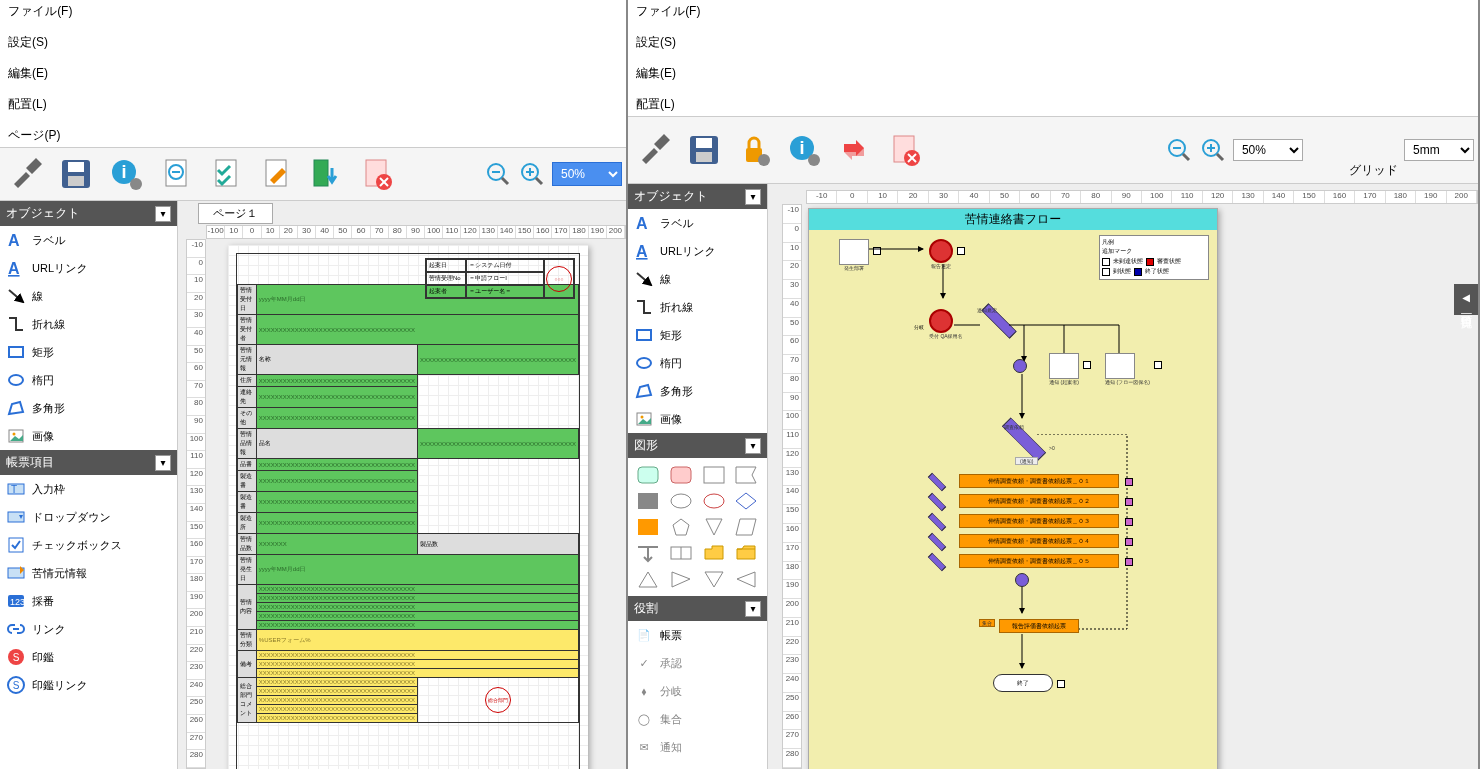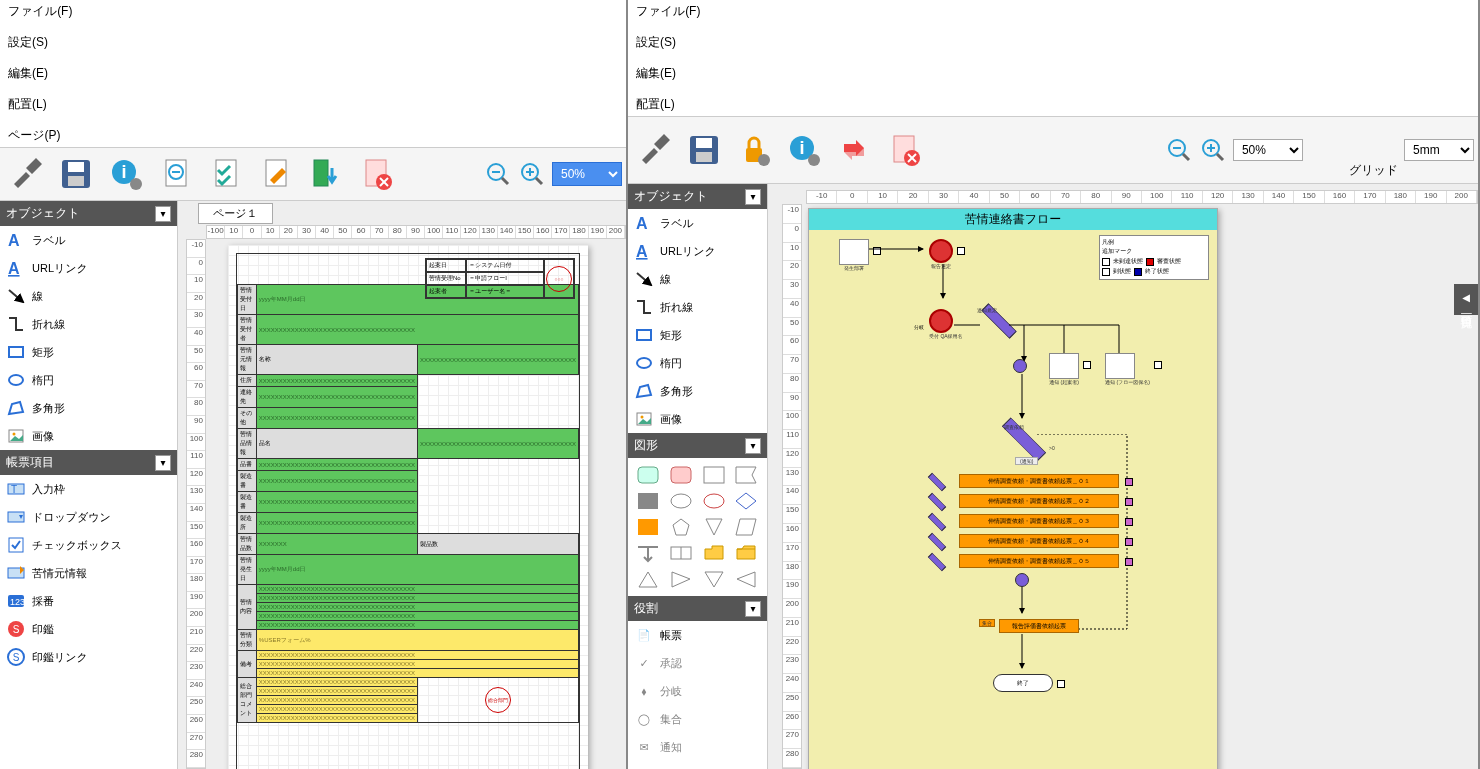--- a/index.html
+++ b/index.html
@@ -275,20 +275,28 @@
               <svg viewBox="0 0 20 20">
                 <rect x="2" y="4" width="16" height="12" rx="2" fill="#2a6fd6"></rect>
                 <text x="4" y="14" font-size="9" fill="#fff">123</text>
               </svg>
             </span>
             <span>採番</span>
           </div>
           <div class="obj-item">
             <span class="obj-ico">
               <svg viewBox="0 0 20 20">
+                <path d="M6 14 a4 4 0 0 1 0-8 l3 0 M14 6 a4 4 0 0 1 0 8 l-3 0 M7 10 L13 10" stroke="#2a6fd6" stroke-width="2" fill="none"></path>
+              </svg>
+            </span>
+            <span>リンク</span>
+          </div>
+          <div class="obj-item">
+            <span class="obj-ico">
+              <svg viewBox="0 0 20 20">
                 <circle cx="10" cy="10" r="8" fill="#e44"></circle>
                 <text x="10" y="14" text-anchor="middle" font-size="10" fill="#fff">S</text>
               </svg>
             </span>
             <span>印鑑</span>
           </div>
           <div class="obj-item">
             <span class="obj-ico">
               <svg viewBox="0 0 20 20">
                 <circle cx="10" cy="10" r="8" fill="none" stroke="#2a6fd6" stroke-width="2"></circle>

